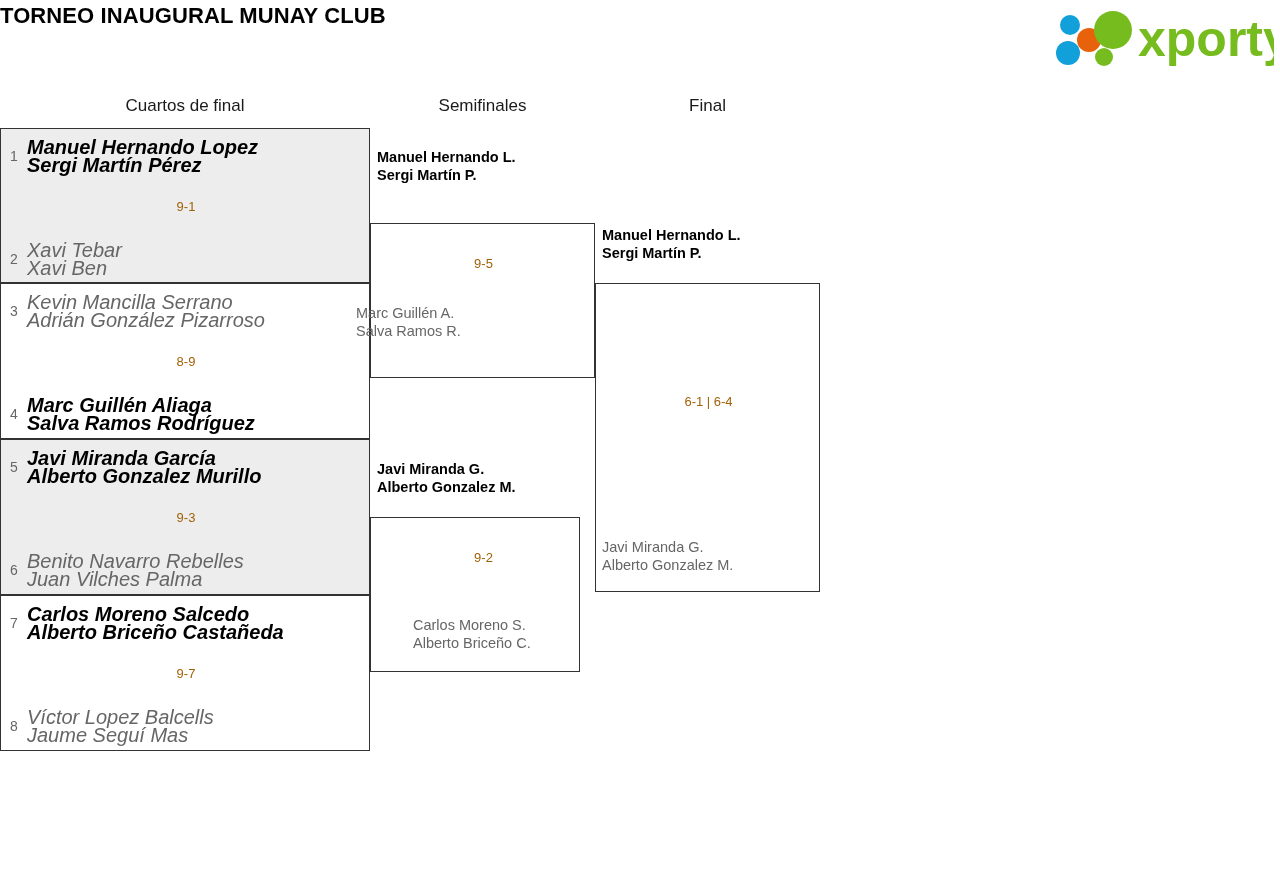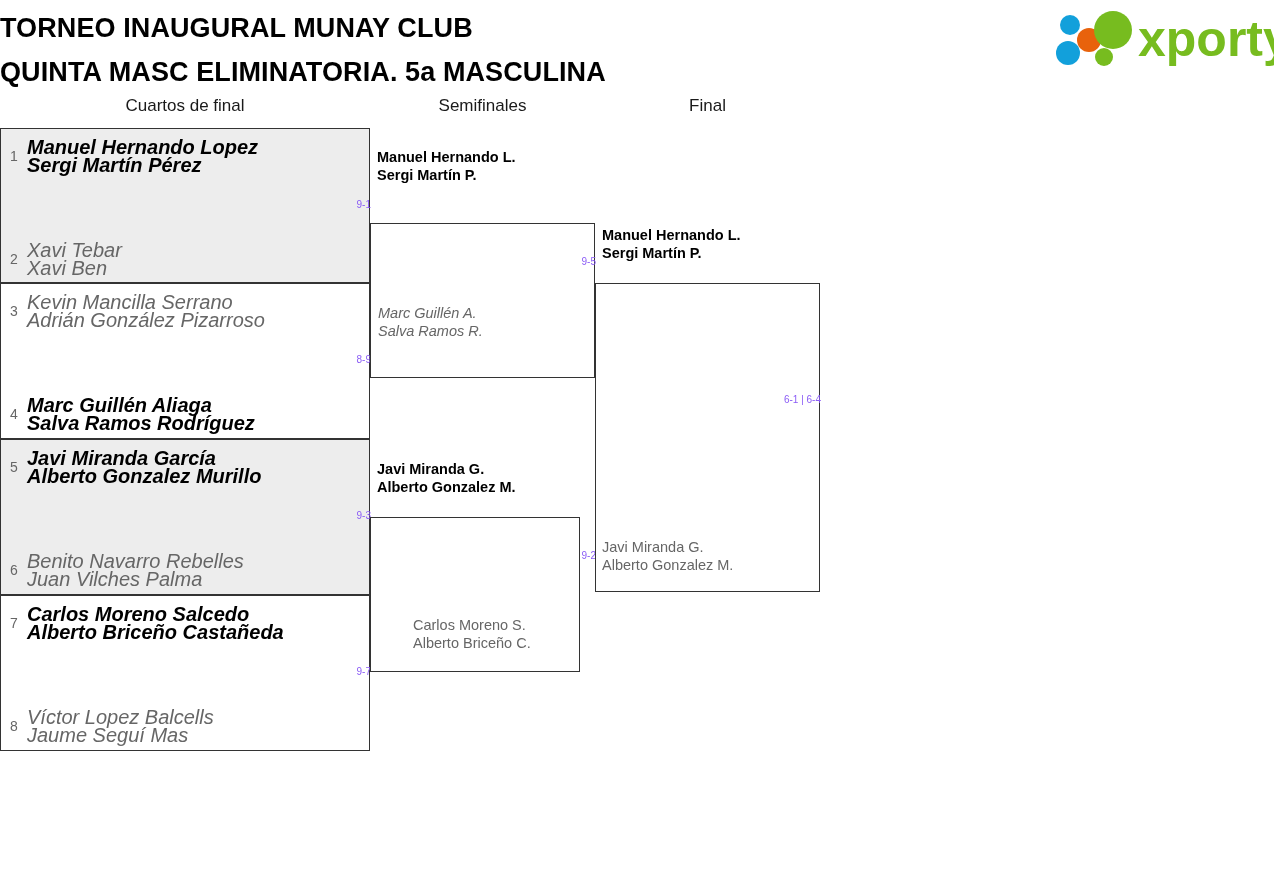--- a/index.html
+++ b/index.html
@@ -13,27 +13,26 @@
 
   #root { position: relative; width: 1280px; height: 883px; }
 
   
   .title-block {
     position: absolute;
     left: 0px; top: 0px;
     width: 1020px;
   }
   .title-line {
-    font-size: 27px;
+    font-size: 22px;
     font-weight: 700;
     letter-spacing: 0.1px;
     color: #000000;
     line-height: 32px;
     white-space: nowrap;
-    margin-top: 12px;
   }
 
   
   .logo {
     position: absolute;
     right: 6px; top: 4px;
     width: 226px; height: 64px;
   }
   .logo svg { display: block; }
 
@@ -91,34 +90,33 @@
     font-size: 14.5px;
     line-height: 18px;
     color: #666666;
     font-weight: 400;
     white-space: nowrap;
   }
   .team-plain.winner { color: #000000; font-weight: 700; }
 
   .score {
     position: absolute;
-    font-size: 10px;
-    color: #8b5cf6;
-    text-align: right;
+    font-size: 13px;
+    color: #a16207;
+    text-align: center;
     white-space: nowrap;
   }
 </style>
 </head>
 <body>
 
 <div id="root">
 
   <div class="title-block">
     <div class="title-line">TORNEO INAUGURAL MUNAY CLUB</div>
-    <div class="title-line">QUINTA MASC ELIMINATORIA. 5a MASCULINA</div>
   </div>
 
   <div class="logo">
     <svg width="226" height="64" viewBox="0 0 226 64" xmlns="http://www.w3.org/2000/svg">
       <circle cx="22" cy="21" r="10" fill="#12a0db"></circle>
       <circle cx="41" cy="36" r="12" fill="#e8620c"></circle>
       <circle cx="65" cy="26" r="19" fill="#77bc1f"></circle>
       <circle cx="20" cy="49" r="12" fill="#12a0db"></circle>
       <circle cx="56" cy="53" r="9" fill="#77bc1f"></circle>
       <text x="90" y="52" font-family="'Liberation Sans', sans-serif" font-size="50" font-weight="700" fill="#77bc1f">xporty</text>
@@ -201,21 +199,21 @@
     </div>
   </div>
 
   <div class="match" style="left:370px; top:205px; width:225px; height:155px;margin-top:18px;">
     <div class="score" style="left:0px; top:32px; width:225px;">9-5</div>
   </div>
   <div class="team-plain winner" style="left:377px; top:148px;">
     <span>Manuel Hernando L.</span><br>
     <span>Sergi Martín P.</span>
   </div>
-  <div class="team-plain" style="left:378px; top:304px;font-style:italic;">
+  <div class="team-plain" style="left:356px; top:304px;">
     <span>Marc Guillén A.</span><br>
     <span>Salva Ramos R.</span>
   </div>
 
   <div class="match" style="left:370px; top:517px; width:210px; height:155px;">
     <div class="score" style="left:0px; top:32px; width:225px;">9-2</div>
   </div>
   <div class="team-plain winner" style="left:377px; top:460px;">
     <span>Javi Miranda G.</span><br>
     <span>Alberto Gonzalez M.</span>

